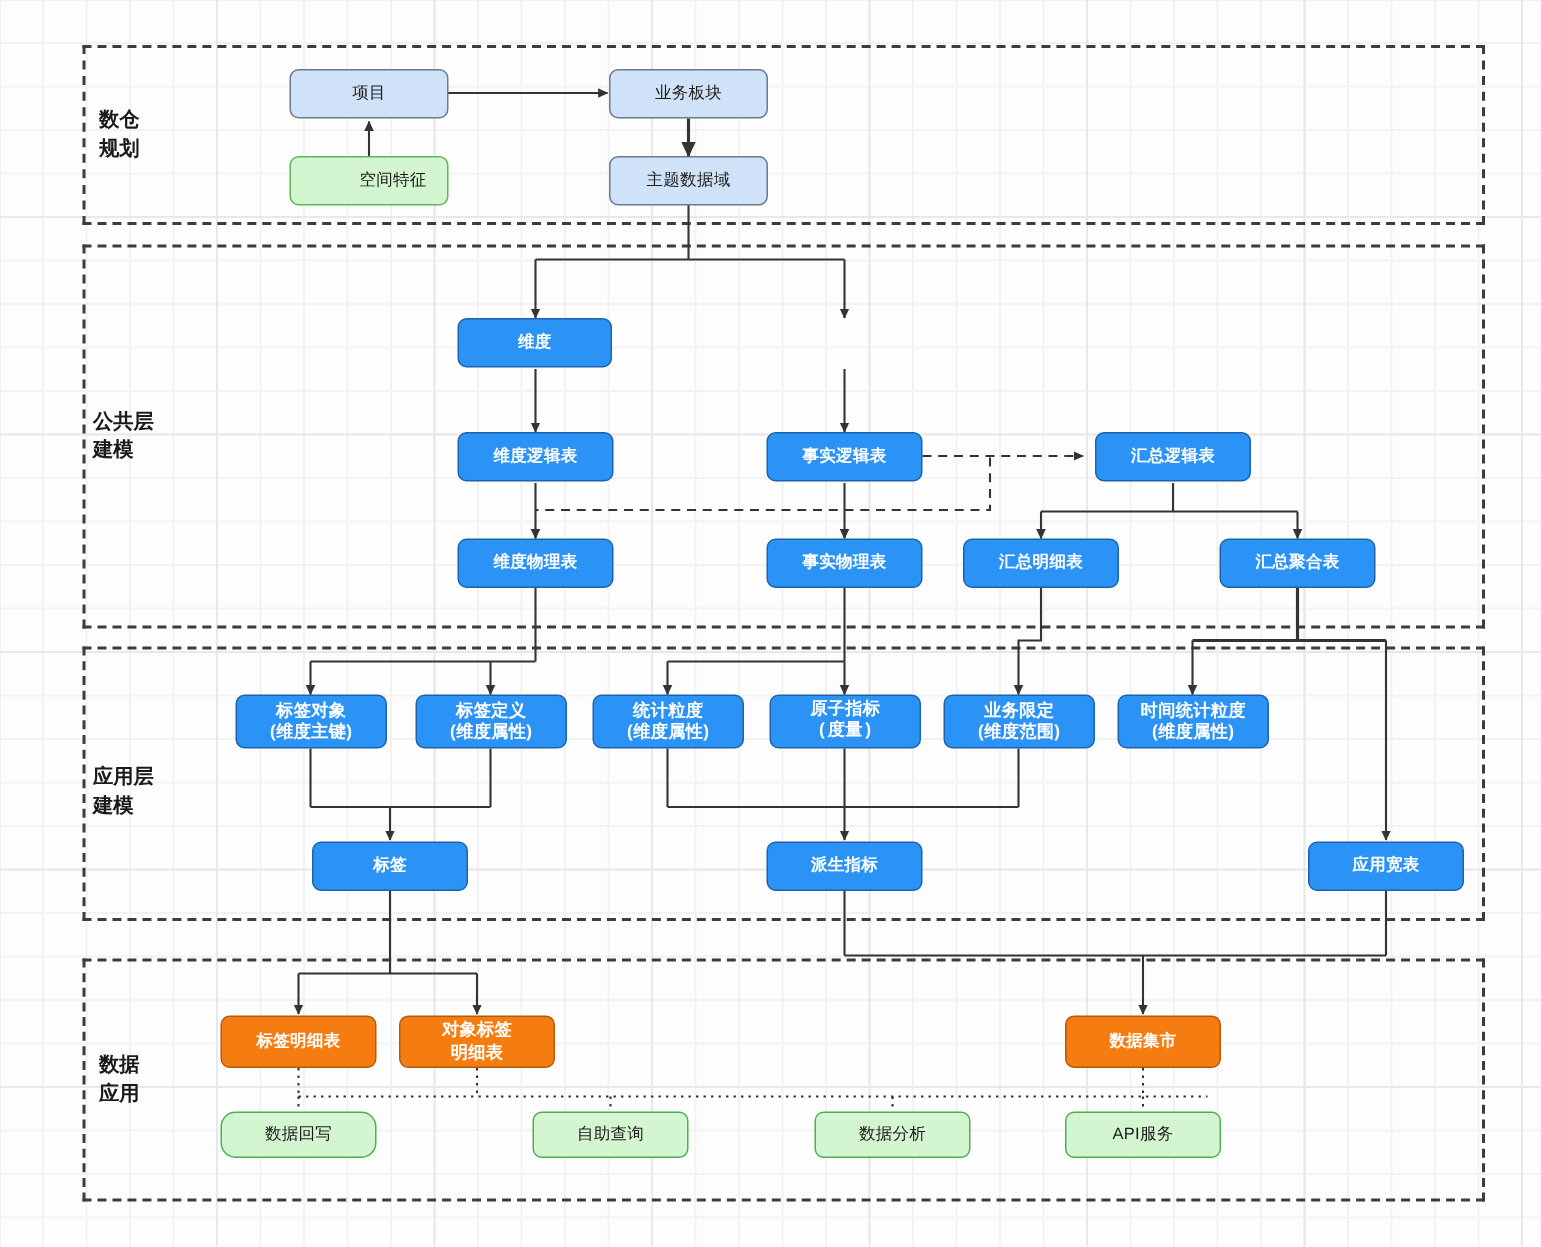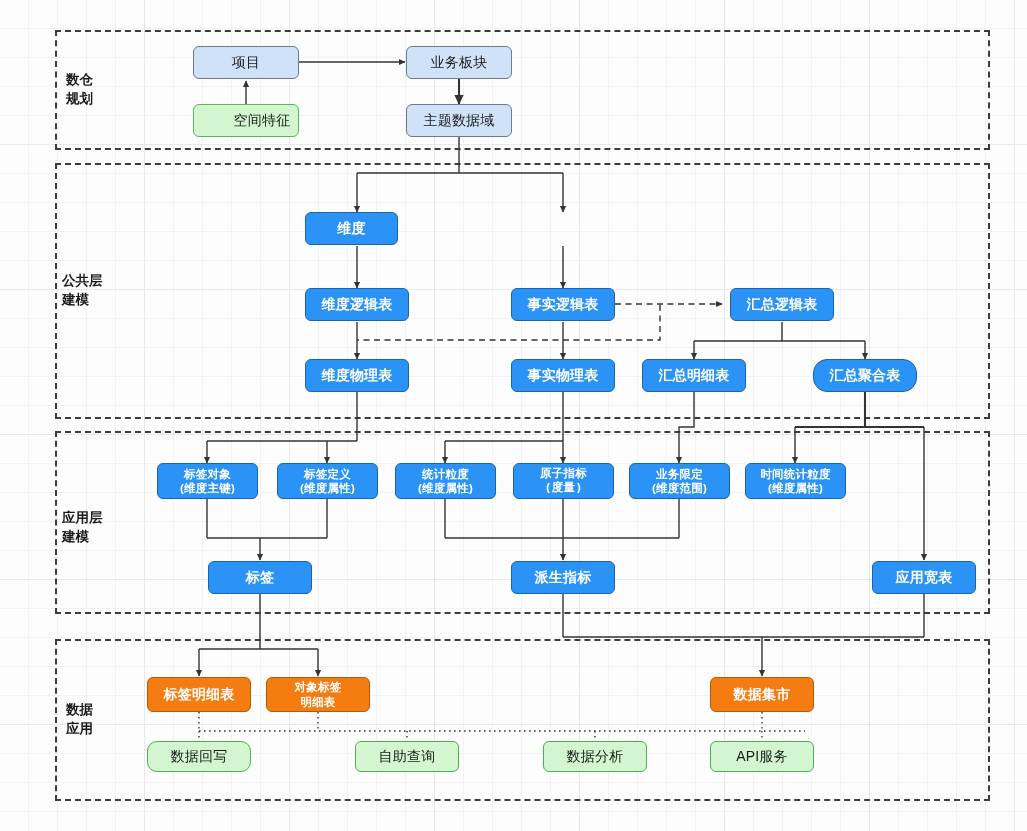--- a/index.html
+++ b/index.html
@@ -42,21 +42,21 @@
 
   
   .node{
     position:absolute;
     box-sizing:border-box;
     display:flex;
     align-items:center;
     justify-content:center;
     text-align:center;
     border-radius:6px;
-    font-size:14px;
+    font-size:11px;
     line-height:1.25;
     white-space:pre-line;
     letter-spacing:.2px;
   }
   .n-lightblue{
     background:#cfe2f7;
     border:1.3px solid #6a7b8c;
     color:#1b1b1b;
   }
   .n-lightgreen{
@@ -187,30 +187,30 @@
       <path d="M 595 731 L 595 741" stroke-dasharray="1.6 3.4"></path>
       <path d="M 762 731 L 762 741" stroke-dasharray="1.6 3.4"></path>
     </g>
   </svg>
 
   <div class="node n-lightblue" style="left:193px;top:46px;width:106px;height:33px;">项目</div>
   <div class="node n-lightgreen" style="left:193px;top:104px;width:106px;height:33px;">空间特征</div>
   <div class="node n-lightblue" style="left:406px;top:46px;width:106px;height:33px;">业务板块</div>
   <div class="node n-lightblue" style="left:406px;top:104px;width:106px;height:33px;">主题数据域</div>
 
-  <div class="node n-blue" style="left:305px;top:212px;width:93px;height:33px;">维度</div>
+  <div class="node n-blue" style="left:305px;top:212px;width:103px;height:33px;">维度</div>
 
   <div class="node n-blue" style="left:305px;top:288px;width:104px;height:33px;">维度逻辑表</div>
   <div class="node n-blue" style="left:511px;top:288px;width:104px;height:33px;">事实逻辑表</div>
   <div class="node n-blue" style="left:730px;top:288px;width:104px;height:33px;">汇总逻辑表</div>
 
   <div class="node n-blue" style="left:305px;top:359px;width:104px;height:33px;">维度物理表</div>
   <div class="node n-blue" style="left:511px;top:359px;width:104px;height:33px;">事实物理表</div>
   <div class="node n-blue" style="left:642px;top:359px;width:104px;height:33px;">汇总明细表</div>
-  <div class="node n-blue" style="left:813px;top:359px;width:104px;height:33px;border-radius:14px;">汇总聚合表</div>
+  <div class="node n-blue" style="left:813px;top:359px;width:104px;height:33px;">汇总聚合表</div>
 
   <div class="node n-blue small" style="left:157px;top:463px;width:101px;height:36px;">标签对象
 (维度主键)</div>
   <div class="node n-blue small" style="left:277px;top:463px;width:101px;height:36px;">标签定义
 (维度属性)</div>
   <div class="node n-blue small" style="left:395px;top:463px;width:101px;height:36px;">统计粒度
 (维度属性)</div>
   <div class="node n-blue small" style="left:513px;top:463px;width:101px;height:36px;font-family:Liberation Mono, monospace;">原子指标
 (度量)</div>
   <div class="node n-blue small" style="left:629px;top:463px;width:101px;height:36px;">业务限定

